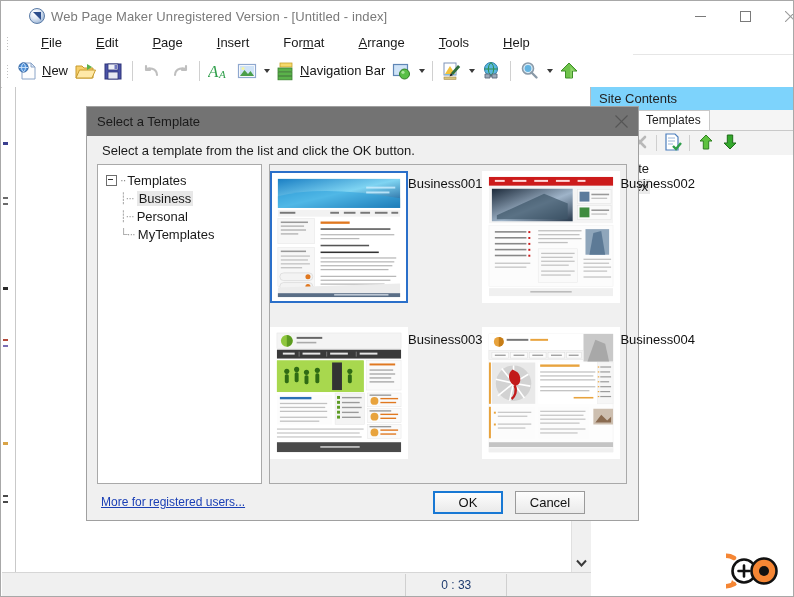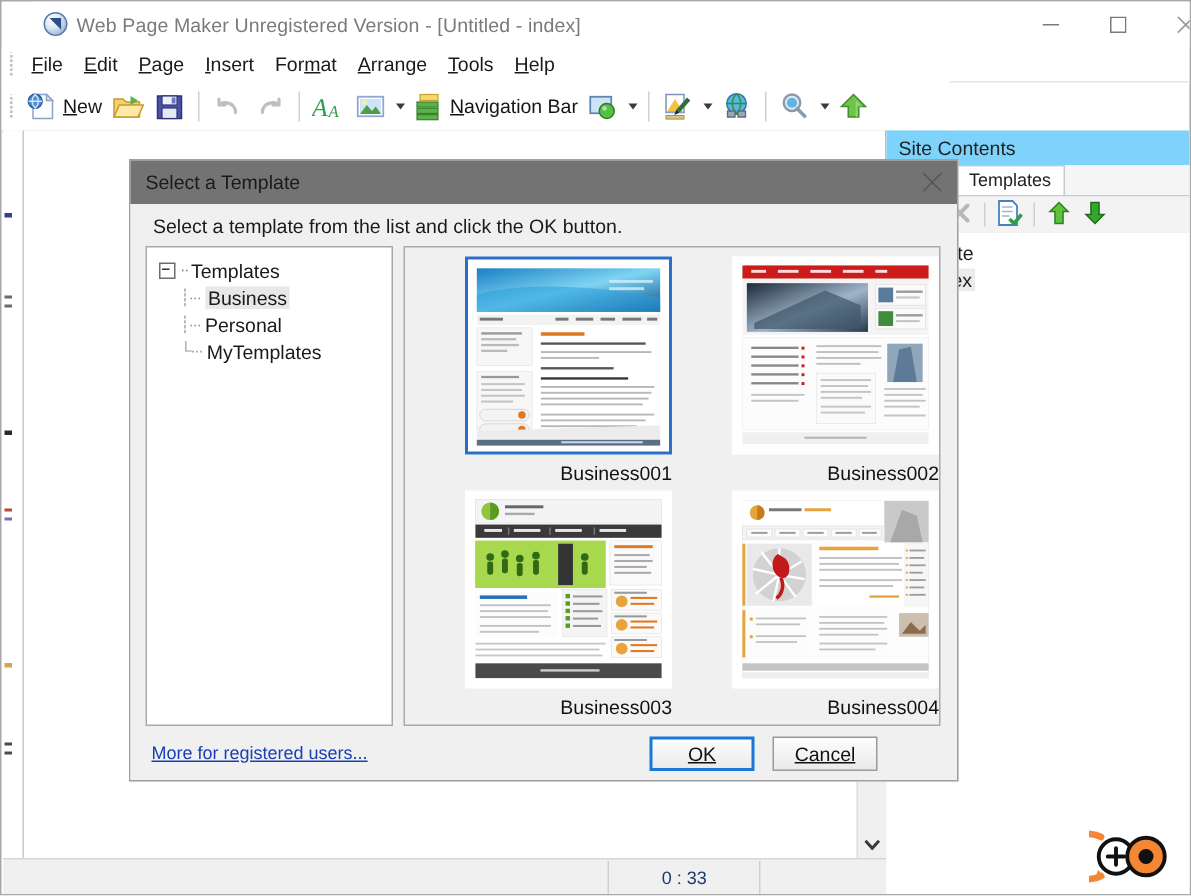--- a/index.html
+++ b/index.html
@@ -51,20 +51,21 @@
     color: #7a7a7a;
   }
   .win-btn svg { display: block; }
 
   
   .menubar {
     position: absolute; left: 0; top: 30px; width: 792px; height: 23px;
     background: #ffffff;
     display: flex; align-items: center;
     border-bottom: 1px solid #e6e6e6;
+    gap: 20px;
   }
   .grip {
     width: 8px; height: 16px; margin-left: 3px; margin-right: 2px;
     background-image: radial-gradient(#c2c2c2 40%, transparent 41%);
     background-size: 3px 3px;
     background-position: 2px 1px;
     background-repeat: repeat-y;
   }
   .menu-item {
     padding: 2px 7px;
@@ -213,21 +214,21 @@
   .t-child .lead { color: #9a9a9a; font-size: 11px; letter-spacing: -1px; margin-right: 3px; }
   .t-hl { background: #e8e8e8; padding: 0 2px; }
 
   .tpl-grid {
     position: absolute; left: 182px; top: 28px; width: 358px; height: 320px;
     background: #f0f0f0; border: 1px solid #a9a9a9;
     box-sizing: border-box;
     display: grid; grid-template-columns: 1fr 1fr; grid-template-rows: 1fr 1fr;
     padding: 6px 0 0 0;
   }
-  .tpl-cell { display: flex; flex-direction: column; align-items: flex-end; }
+  .tpl-cell { display: flex; flex-direction: row; align-items: flex-start; }
   .thumb-wrap {
     width: 138px; height: 132px; background: #ffffff;
     border: 1px solid transparent; box-sizing: border-box;
     display: flex; align-items: center; justify-content: center;
     padding: 2px;
   }
   .thumb-wrap.selected { border: 2px solid #2a6fc9; }
   .thumb { width: 100%; height: 100%; background: #fff; position: relative; overflow: hidden; }
   .tpl-name { font-size: 13px; color: #111; margin-top: 5px; }
 
@@ -238,21 +239,20 @@
   .more-link {
     font-size: 12px; color: #1a3fb5; text-decoration: underline; margin-left: 14px;
     cursor: pointer;
   }
   .dlg-btn {
     width: 70px; height: 23px; font-size: 13px; color: #111;
     background: linear-gradient(#fdfdfd, #eaeaea);
     border: 1px solid #9a9a9a;
     display:flex; align-items:center; justify-content:center;
     box-sizing: border-box;
-    text-decoration: underline;
   }
   .dlg-btn.primary { border: 2px solid #1878d4; }
   .btn-group { margin-left: auto; display: flex; gap: 12px; margin-right: 14px; }
 
   
   .vscroll {
     position: absolute; left: 570px; top: 520px; width: 19px; height: 51px;
     background: #f0f0f0; border-left: 1px solid #e0e0e0;
     display: flex; align-items: flex-end; justify-content: center;
   }

